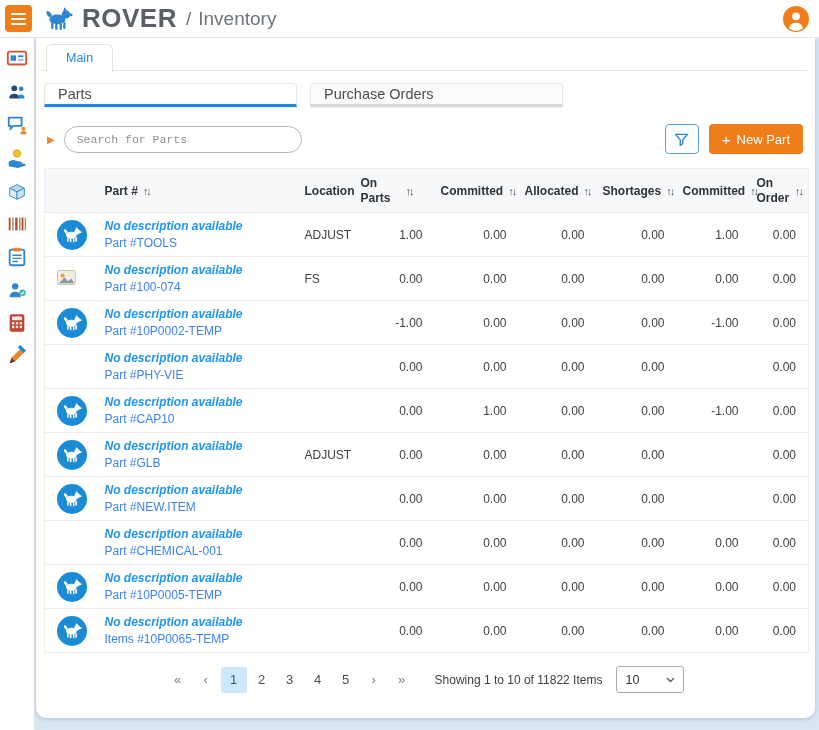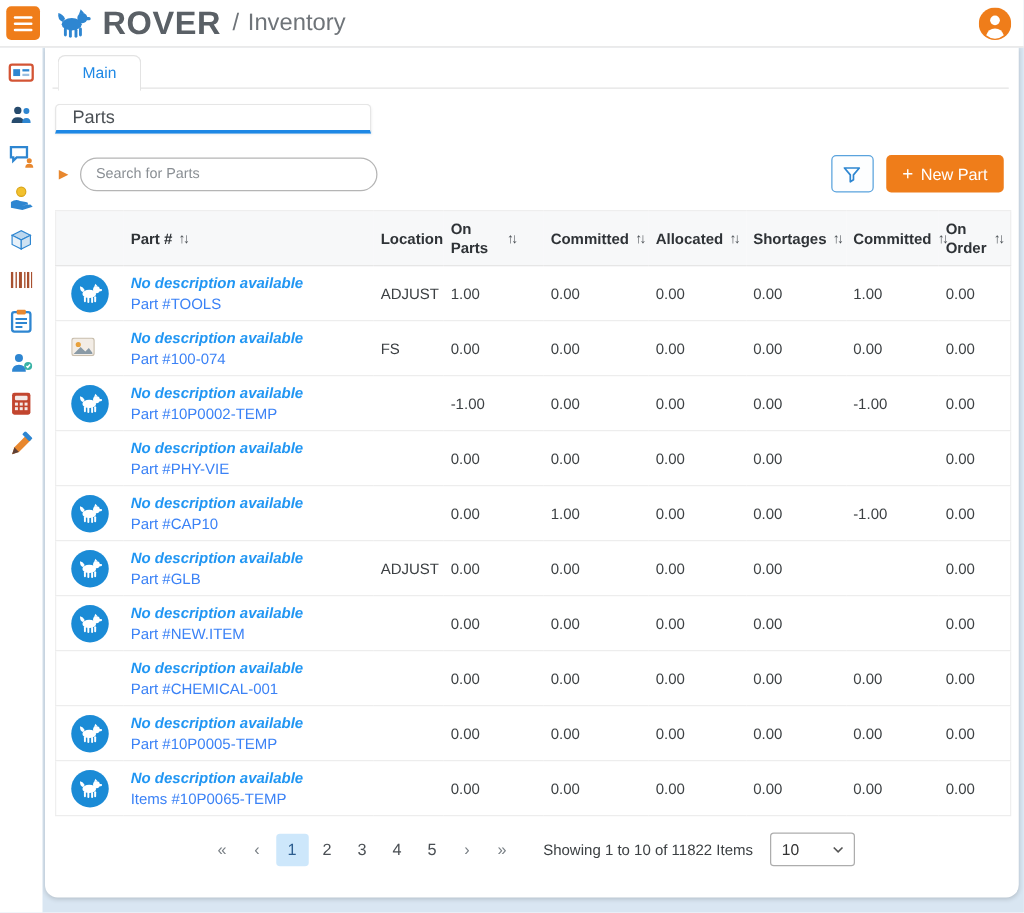--- a/index.html
+++ b/index.html
@@ -29,37 +29,37 @@
   .mini-tab-row{border-bottom:1px solid #e3e3e3;height:28px;padding-left:4px}
   .mini-tab{display:inline-block;padding:6px 19px 7px;font-size:12.5px;color:#1e88e5;background:#fff;border:1px solid #e3e3e3;border-bottom:1px solid #fff;border-radius:6px 6px 0 0;position:relative;top:1px;cursor:pointer}
   .big-tabs{display:flex;gap:13px;margin:12px 2px 0}
   .big-tab{width:253px;height:24px;display:flex;align-items:center;padding:0 13px;font-size:14.5px;color:#4a4f54;border:1px solid #e6e6e6;border-radius:4px 4px 0 0;background:#fff;cursor:pointer;box-shadow:0 1px 2px rgba(0,0,0,.06)}
   .big-tab.active{border-bottom:3px solid #1e88e5}
   .big-tab.inactive{background:#fbfbfb;border-bottom:3px solid #d8d8d8}
 
   
   .toolbar{display:flex;align-items:center;margin:17px 4px 0 3px}
   .expand-marker{color:#e8872e;font-size:10px;margin:0 9px 0 2px;cursor:pointer}
-  .search-input{width:238px;height:27px;border:1px solid #b5b5b5;border-radius:14px;padding:0 12px;font-size:11.5px;color:#333;outline:none;font-family:Liberation Sans, sans-serif}
+  .search-input{width:238px;height:27px;border:1px solid #b5b5b5;border-radius:14px;padding:0 12px;font-size:11.5px;color:#333;outline:none;font-family:Liberation Mono, monospace}
   .search-input::placeholder{color:#8a8f94}
   .spacer{flex:1}
   .filter-btn{width:34px;height:30px;border:1px solid #5aa3dd;background:#fdfeff;border-radius:4px;display:flex;align-items:center;justify-content:center;cursor:pointer}
   .new-part-btn{margin-left:10px;height:30px;background:#ef7d1a;color:#fff;border:none;border-radius:4px;padding:0 13px;font-size:13px;display:flex;align-items:center;gap:6px;cursor:pointer;font-family:inherit}
   .new-part-btn .plus{font-size:15px;line-height:1}
 
   
   .table-wrap{margin:14px 2px 0}
   table{width:100%;border-collapse:collapse;table-layout:fixed;border-left:1px solid #efefef;border-right:1px solid #efefef}
   thead th{background:#f7f8f9;border-top:1px solid #eee;border-bottom:1px solid #e6e6e6;padding:6px 6px;font-size:12px;color:#2f3337;text-align:left;font-weight:bold;height:44px}
   .th-inner{display:flex;align-items:center;gap:5px}
   .th-wrap .th-label{max-width:40px;line-height:1.25}
   .sort{color:#4a4f54;font-size:11px;letter-spacing:-2px;font-weight:normal;cursor:pointer}
   tbody tr{border-bottom:1px solid #ededed;cursor:pointer}
   tbody td{padding:5px 6px;font-size:12px;color:#3c4043;vertical-align:middle;height:44px}
-  td.num{text-align:left;padding-right:12px}
+  td.num{text-align:right;padding-right:12px}
   td.c-icon{padding-left:12px}
   .row-avatar{display:inline-flex;width:30px;height:30px;border-radius:50%;background:#1b8bd6;align-items:center;justify-content:center;color:#fff}
   .row-avatar svg{width:20px;height:17px}
   .row-img{display:inline-flex;width:19px;height:15px}
   .desc{color:#2196f3;font-style:italic;font-weight:700;font-size:12px}
   .pnum{color:#3b82f6;font-size:12px;margin-top:3px}
   .c-loc{font-size:12px}
 
   
   .pager{display:flex;align-items:center;justify-content:center;gap:2px;margin-top:13px;font-size:12.5px;color:#4a4f54}
@@ -199,20 +199,21 @@
 
 <div class="main">
   <div class="card">
 
     <div class="mini-tab-row">
       <span class="mini-tab">Main</span>
     </div>
 
     <div class="big-tabs">
       <div class="big-tab active">Parts</div>
+      <div class="big-tab inactive">Purchase Orders</div>
     </div>
 
     <div class="toolbar">
       <span class="expand-marker">▶</span>
       <input class="search-input" type="text" placeholder="Search for Parts" style="">
       <span class="spacer"></span>
       <button class="filter-btn">
         <svg viewBox="0 0 20 20" width="17" height="17">
             <path d="M3 4 h14 l-5.5 6.5 v4.5 l-3 2 v-6.5 Z" fill="none" stroke="#2e86d1" stroke-width="1.6" stroke-linejoin="round"></path>
           </svg>

